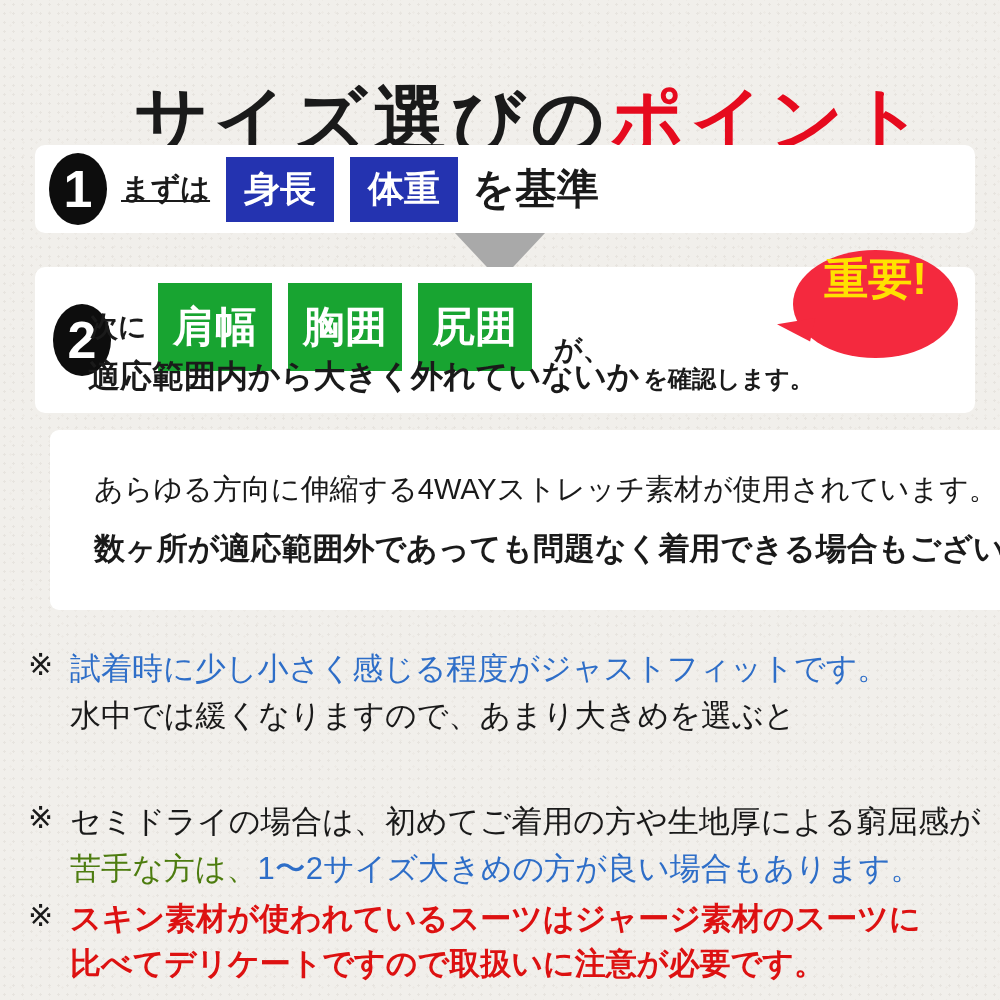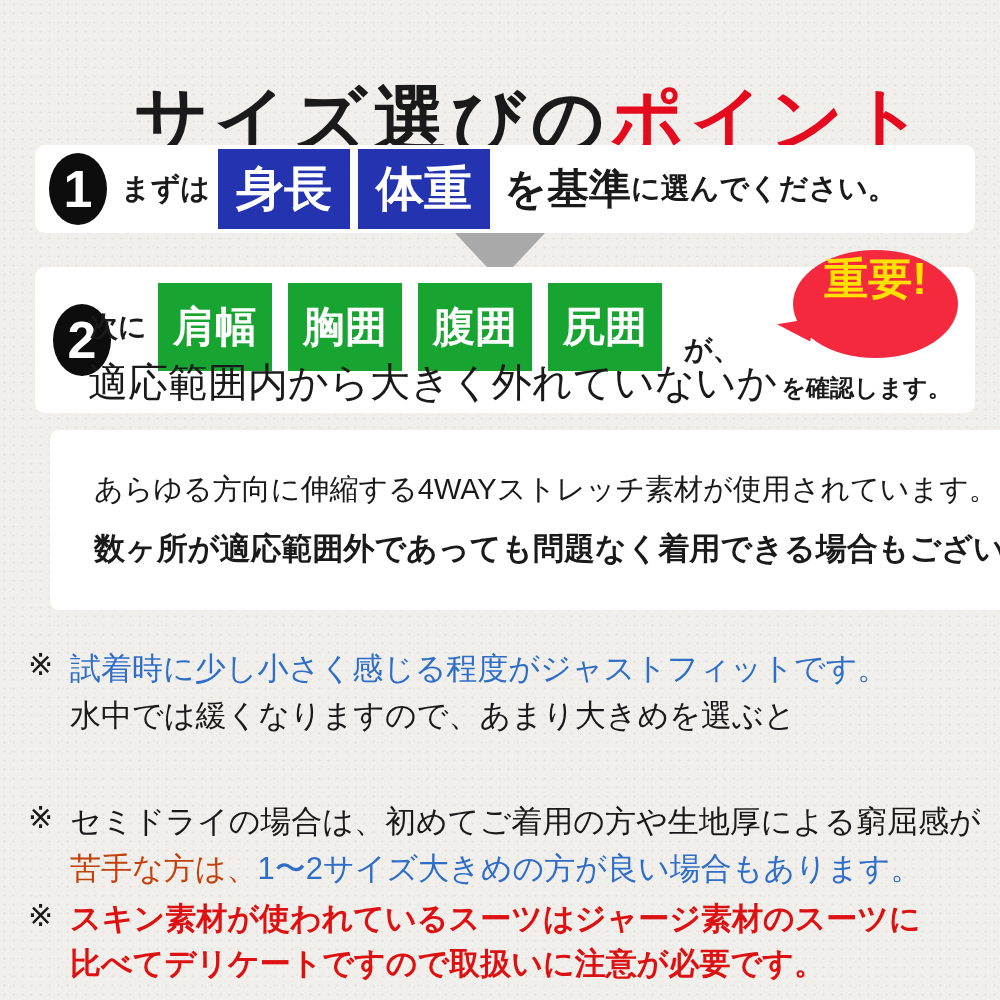--- a/index.html
+++ b/index.html
@@ -22,40 +22,40 @@
   .title .red{color:var(--title-red);}
   .band{
     position:absolute;left:35px;width:940px;background:#ffffff;border-radius:10px;
   }
   .band1{top:145px;height:88px;display:flex;align-items:center;padding-left:14px;box-sizing:border-box;}
   .num-circle{
     width:58px;height:72px;border-radius:50%;background:#0d0d0d;color:#fff;
     display:flex;align-items:center;justify-content:center;
     font-size:52px;font-weight:bold;flex:0 0 auto;
   }
-  .step-small{font-size:29px;font-weight:600;white-space:nowrap;}
+  .step-small{font-size:29px;font-weight:600;white-space:nowrap;text-decoration:underline;}
   .badge{
     color:#fff;font-weight:bold;white-space:nowrap;
     display:inline-flex;align-items:center;justify-content:center;
   }
-  .badge-blue{background:var(--blue);font-size:48px;padding:8px 18px;margin-left:8px;}
+  .badge-blue{background:var(--blue);font-size:36px;padding:8px 18px;margin-left:16px;}
   .badge-green{background:var(--green);font-size:42px;padding:16px 15px;}
   .bold-big{font-size:42px;font-weight:800;white-space:nowrap;margin-left:14px;}
   .arrow-down{
     position:absolute;left:455px;top:233px;width:0;height:0;
     border-left:45px solid transparent;border-right:45px solid transparent;
     border-top:48px solid var(--arrow-gray);
   }
   .band2{top:267px;height:146px;}
   .band2 .num-circle{position:absolute;left:18px;top:37px;}
   .step2-prefix{position:absolute;left:90px;top:308px;font-size:28px;font-weight:600;}
   .badge-row{position:absolute;left:158px;top:283px;display:flex;gap:16px;align-items:flex-end;}
   .after-badges{font-size:28px;font-weight:600;margin-left:6px;margin-bottom:2px;}
   .step2-line2{position:absolute;left:88px;top:355px;white-space:nowrap;}
-  .step2-line2 .big{font-size:40px;font-weight:400;}
+  .step2-line2 .big{font-size:32px;font-weight:700;}
   .step2-line2 .small{font-size:24px;font-weight:600;margin-left:4px;}
   .bubble{
     position:absolute;left:793px;top:250px;width:165px;height:108px;z-index:5;
     background:var(--bubble-red);border-radius:50%;
     display:flex;align-items:flex-start;justify-content:center;
   }
   .bubble .label{color:var(--bubble-yellow);font-size:44px;font-weight:800;white-space:nowrap;}
   .bubble-tail{
     position:absolute;left:-16px;bottom:20px;width:0;height:0;
     border-top:14px solid transparent;border-bottom:10px solid transparent;
@@ -80,34 +80,32 @@
 </head>
 <body>
 
 <h1 class="title"><span>サイズ選びの</span><span class="red">ポイント</span></h1>
 
 <div class="band band1">
   <div class="num-circle">1</div>
   <span class="step-small" style="margin-left:14px">まずは</span>
   <span><span class="badge badge-blue">身長</span><span class="badge badge-blue">体重</span></span>
   <span class="bold-big">を基準</span>
-  <span class="step-small">に選んでください。</span>
 </div>
 
 <div class="arrow-down"></div>
 
 <div class="band band2">
   <div class="num-circle">2</div>
 </div>
 <span class="step2-prefix">次に</span>
 <div class="badge-row">
   <span style="display:flex;gap:16px">
       <span class="badge badge-green">肩幅</span>
       <span class="badge badge-green">胸囲</span>
-      <span class="badge badge-green">腹囲</span>
       <span class="badge badge-green">尻囲</span>
     </span>
   <span class="after-badges">が、</span>
 </div>
 <div class="step2-line2">
   <span class="big">適応範囲内から大きく外れていないか</span><span class="small">を確認します。</span>
 </div>
 
 <div class="bubble">
   <div class="bubble-tail"></div>
@@ -123,21 +121,21 @@
     <span class="note-marker">※</span>
     <div>
       <div class="note-line"><span style="color: rgb(46, 110, 200);">試着時に少し小さく感じる程度がジャストフィットです。</span></div>
       <div class="note-line"><span style="color: rgb(26, 26, 26); text-align: center;">水中では緩くなりますので、あまり大きめを選ぶと</span></div>
     </div>
   </div>
 <div class="note note2">
     <span class="note-marker">※</span>
     <div>
       <div class="note-line"><span style="color: rgb(26, 26, 26);">セミドライの場合は、初めてご着用の方や生地厚による窮屈感が</span></div>
-      <div class="note-line"><span style="color: #c2410c;">苦手な方は、</span><span style="color: rgb(46, 110, 200);">1〜2サイズ大きめの方が良い場合もあります。</span></div>
+      <div class="note-line"><span style="color: #4d7c0f;">苦手な方は、</span><span style="color: rgb(46, 110, 200);">1〜2サイズ大きめの方が良い場合もあります。</span></div>
     </div>
   </div>
 <div class="note note3 bold">
     <span class="note-marker">※</span>
     <div>
       <div class="note-line"><span style="color: rgb(221, 17, 17);">スキン素材が使われているスーツはジャージ素材のスーツに</span></div>
       <div class="note-line"><span style="color: rgb(221, 17, 17);">比べてデリケートですので取扱いに注意が必要です。</span></div>
     </div>
   </div>
 

